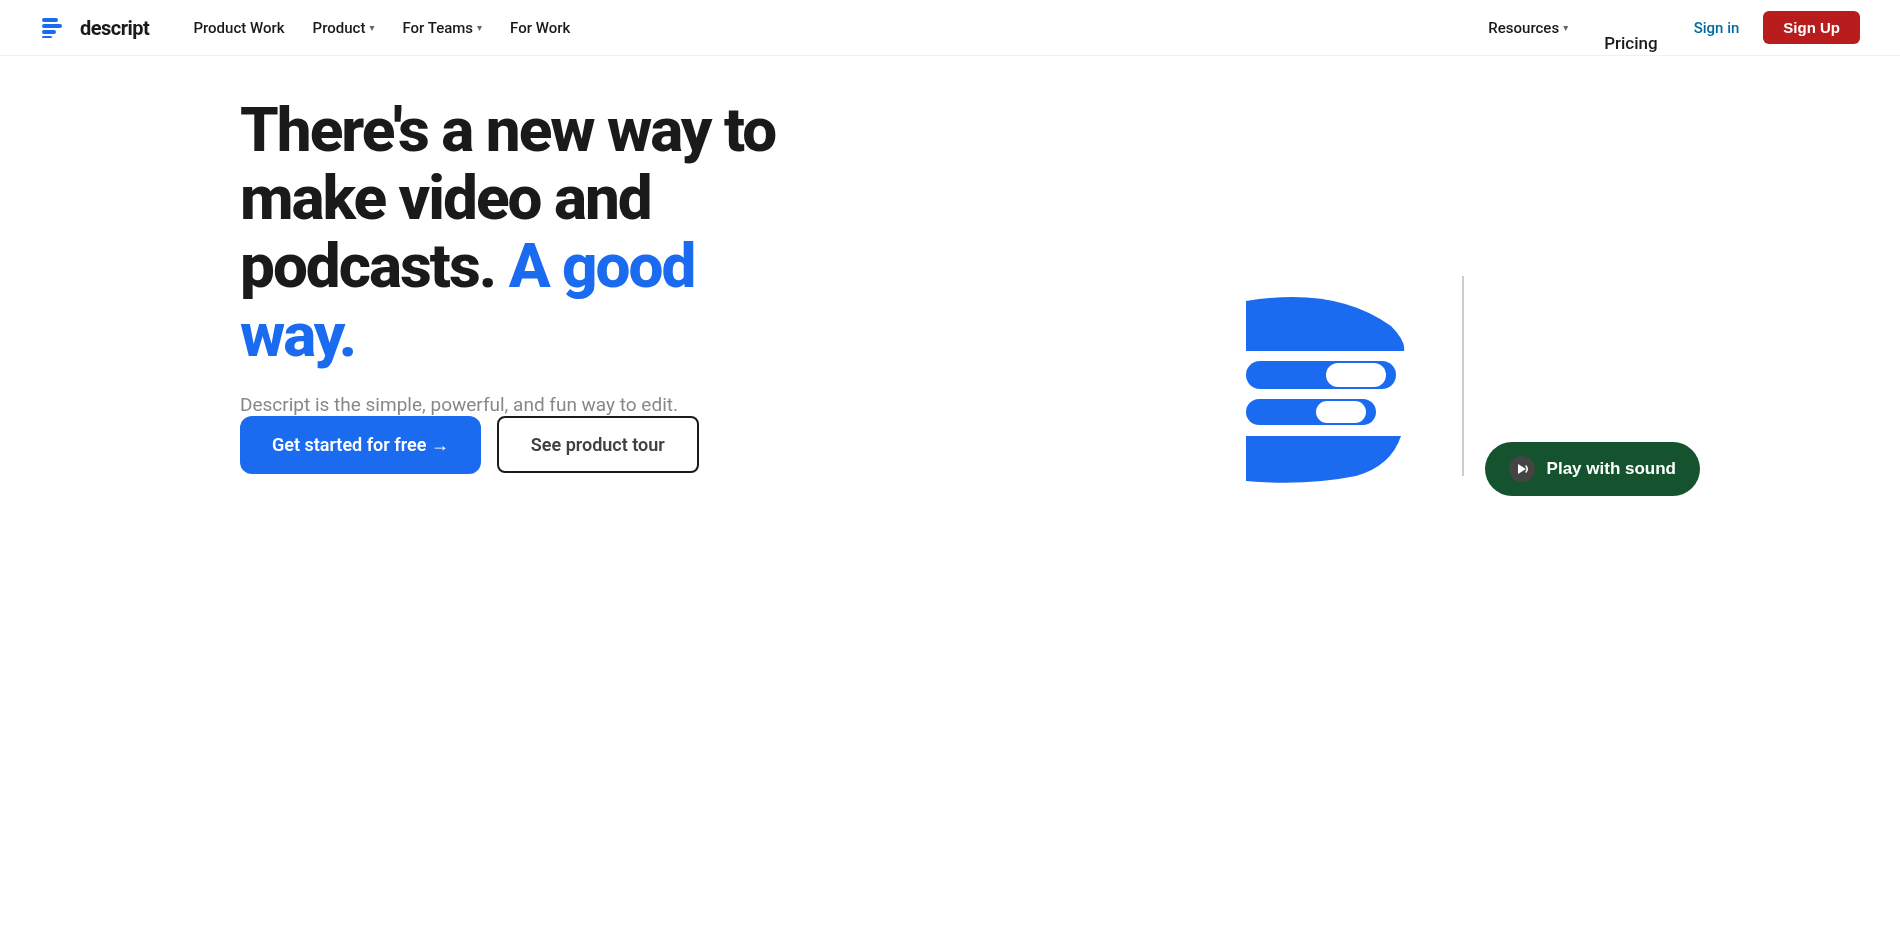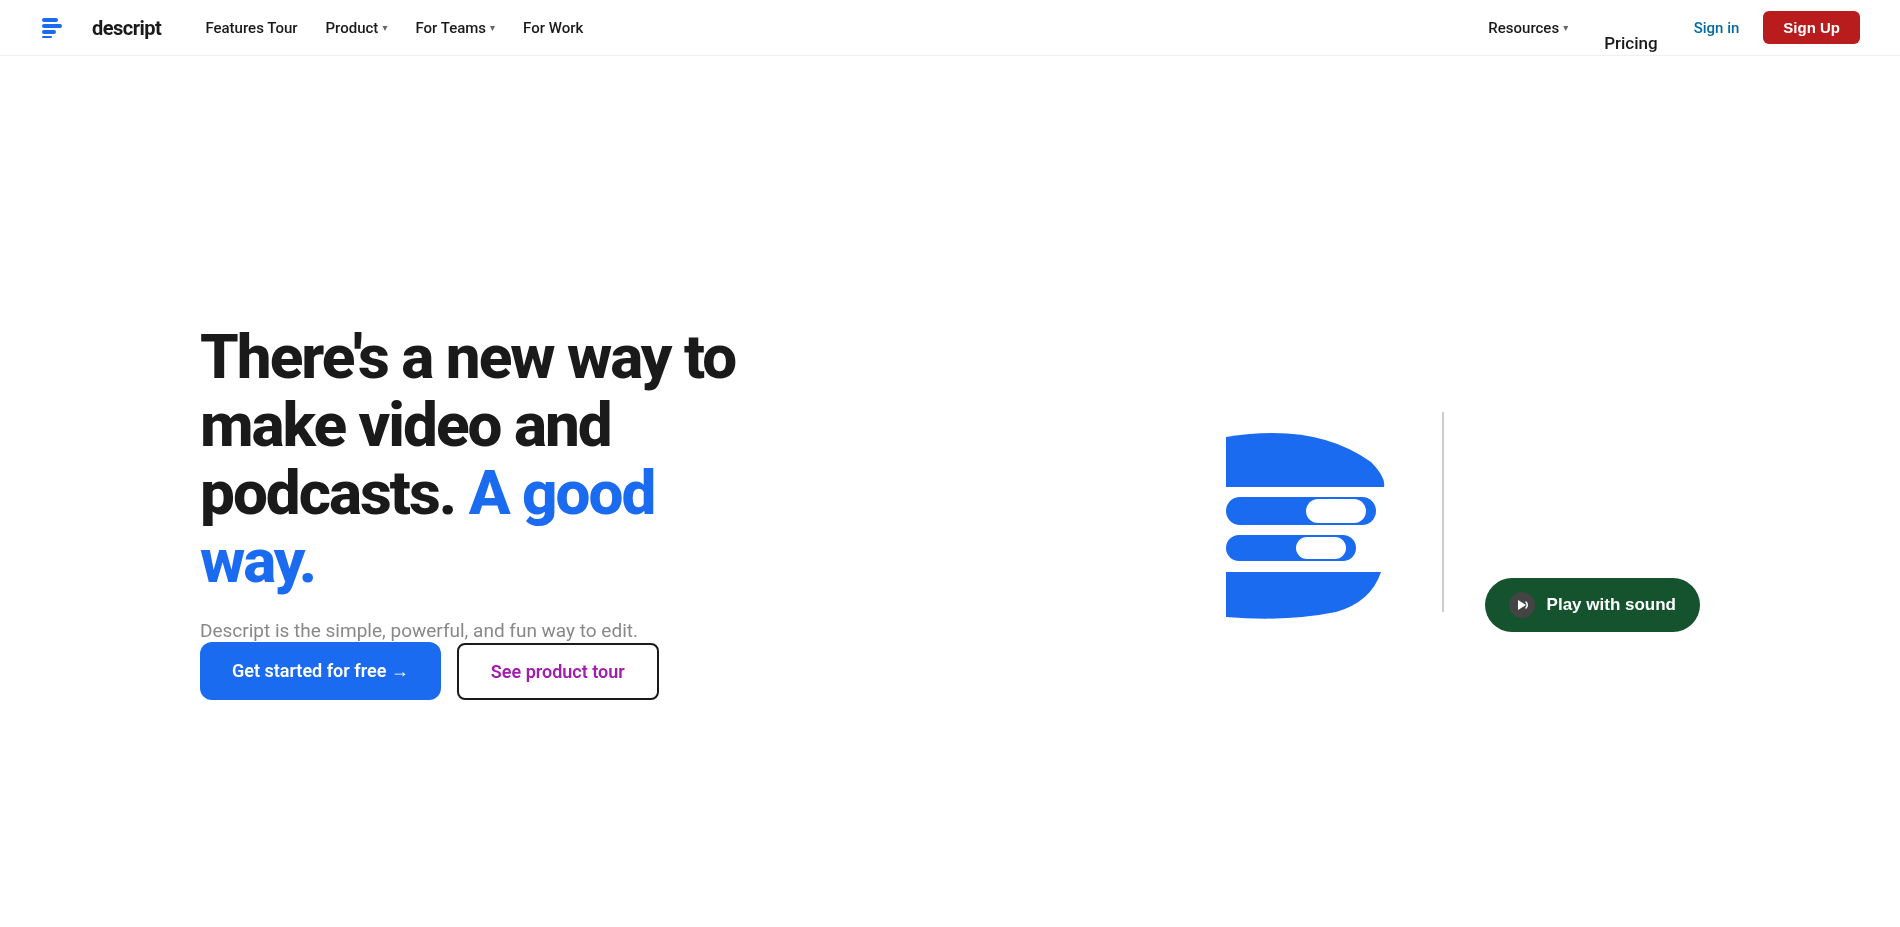--- a/index.html
+++ b/index.html
@@ -27,21 +27,21 @@
       position: fixed;
       top: 0;
       left: 0;
       right: 0;
       z-index: 100;
     }
 
     .nav-logo {
       display: flex;
       align-items: center;
-      gap: 24px;
+      gap: 12px;
       text-decoration: none;
       margin-right: 32px;
     }
 
     .nav-logo-icon {
       width: 28px;
       height: 28px;
     }
 
     .nav-logo-text {
@@ -121,24 +121,25 @@
       color: #ffffff;
       background: #b91c1c;
       border: none;
       border-radius: 6px;
       cursor: pointer;
     }
 
     
     .main-content {
       display: flex;
-      align-items: center;
+      align-items: flex-start;
       padding-top: 56px;
       min-height: 927px;
       position: relative;
+      padding-left: 40px;
     }
 
     .hero-left {
       flex: 0 0 auto;
       padding-left: 200px;
       padding-top: 40px;
       max-width: 750px;
     }
 
     .hero-headline {
@@ -180,21 +181,21 @@
       text-decoration: none;
       white-space: nowrap;
     }
 
     .btn-secondary {
       display: inline-flex;
       align-items: center;
       padding: 16px 32px;
       font-size: 18px;
       font-weight: 600;
-      color: #a21caf;
+      color: #404040;
       background: #ffffff;
       border: 2px solid #1a1a1a;
       border-radius: 8px;
       cursor: pointer;
       text-decoration: none;
       white-space: nowrap;
     }
 
     
     .hero-right {
@@ -264,21 +265,21 @@
       <rect x="2" y="4" width="16" height="4" rx="2" fill="#1a6bf0"></rect>
       <rect x="2" y="10" width="20" height="4" rx="2" fill="#1a6bf0"></rect>
       <rect x="2" y="16" width="14" height="4" rx="2" fill="#1a6bf0"></rect>
       <rect x="2" y="22" width="10" height="2" rx="1" fill="#1a6bf0"></rect>
     </svg>
     <span class="nav-logo-text">descript</span>
   </a>
 
   <div class="nav-left">
     <a class="nav-item" href="#">
-      <span>Features Tour</span>
+      <span>Product Work</span>
     </a>
     <a class="nav-item" href="#">
       <span>Product</span>
       <span class="nav-chevron">▾</span>
     </a>
     <a class="nav-item" href="#">
       <span>For Teams</span>
       <span class="nav-chevron">▾</span>
     </a>
     <a class="nav-item" href="#">

